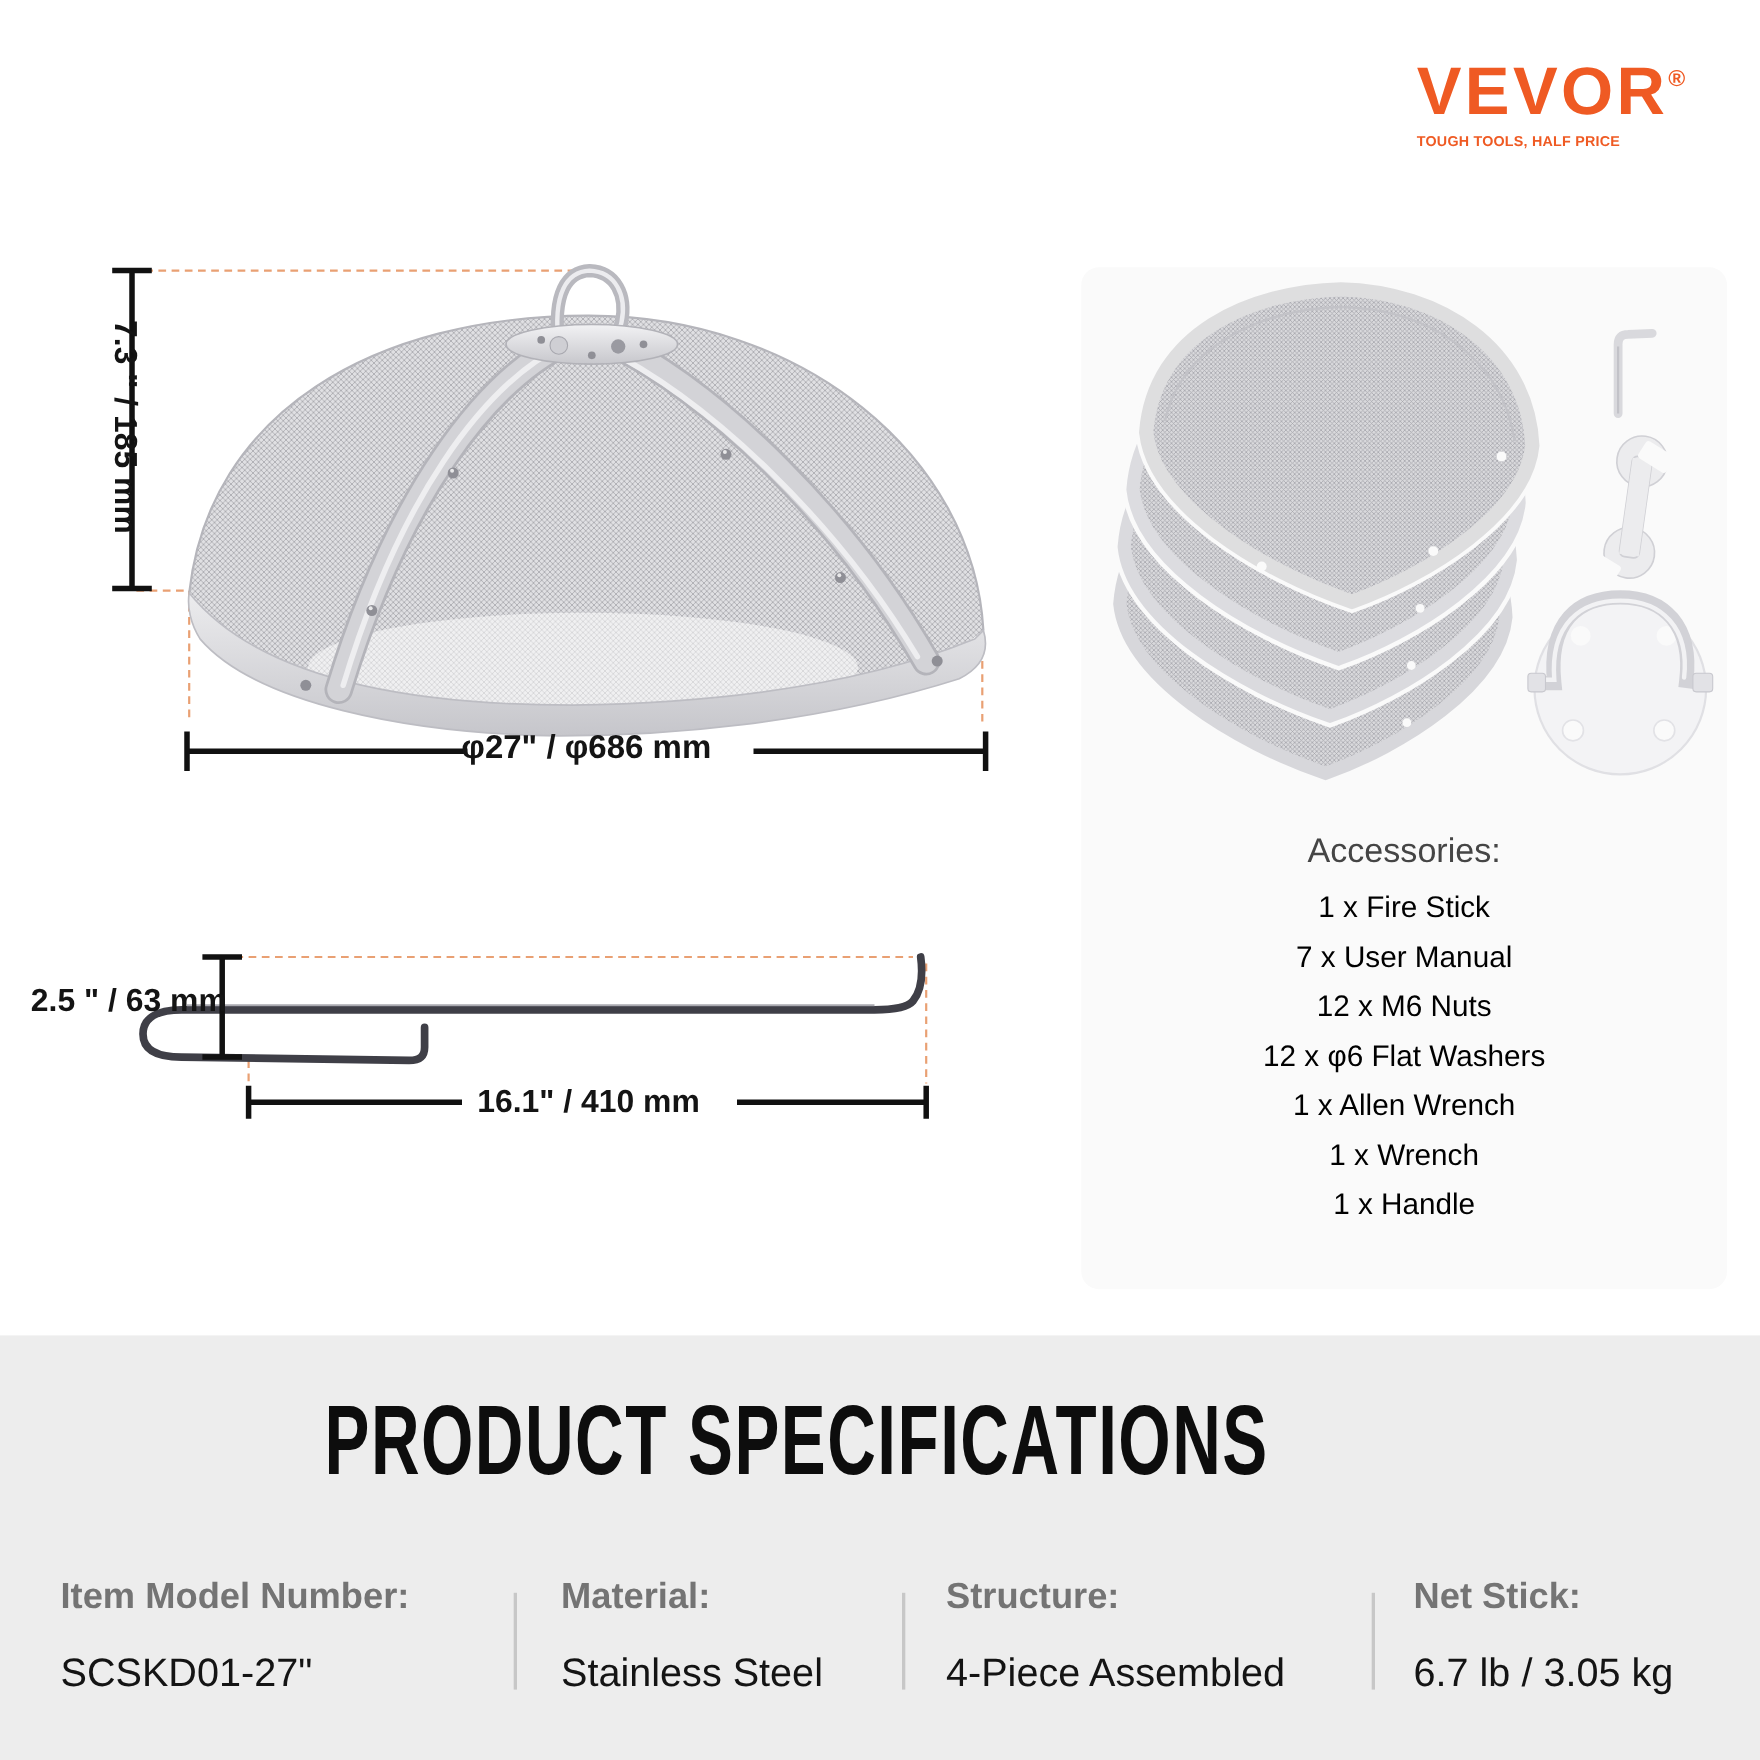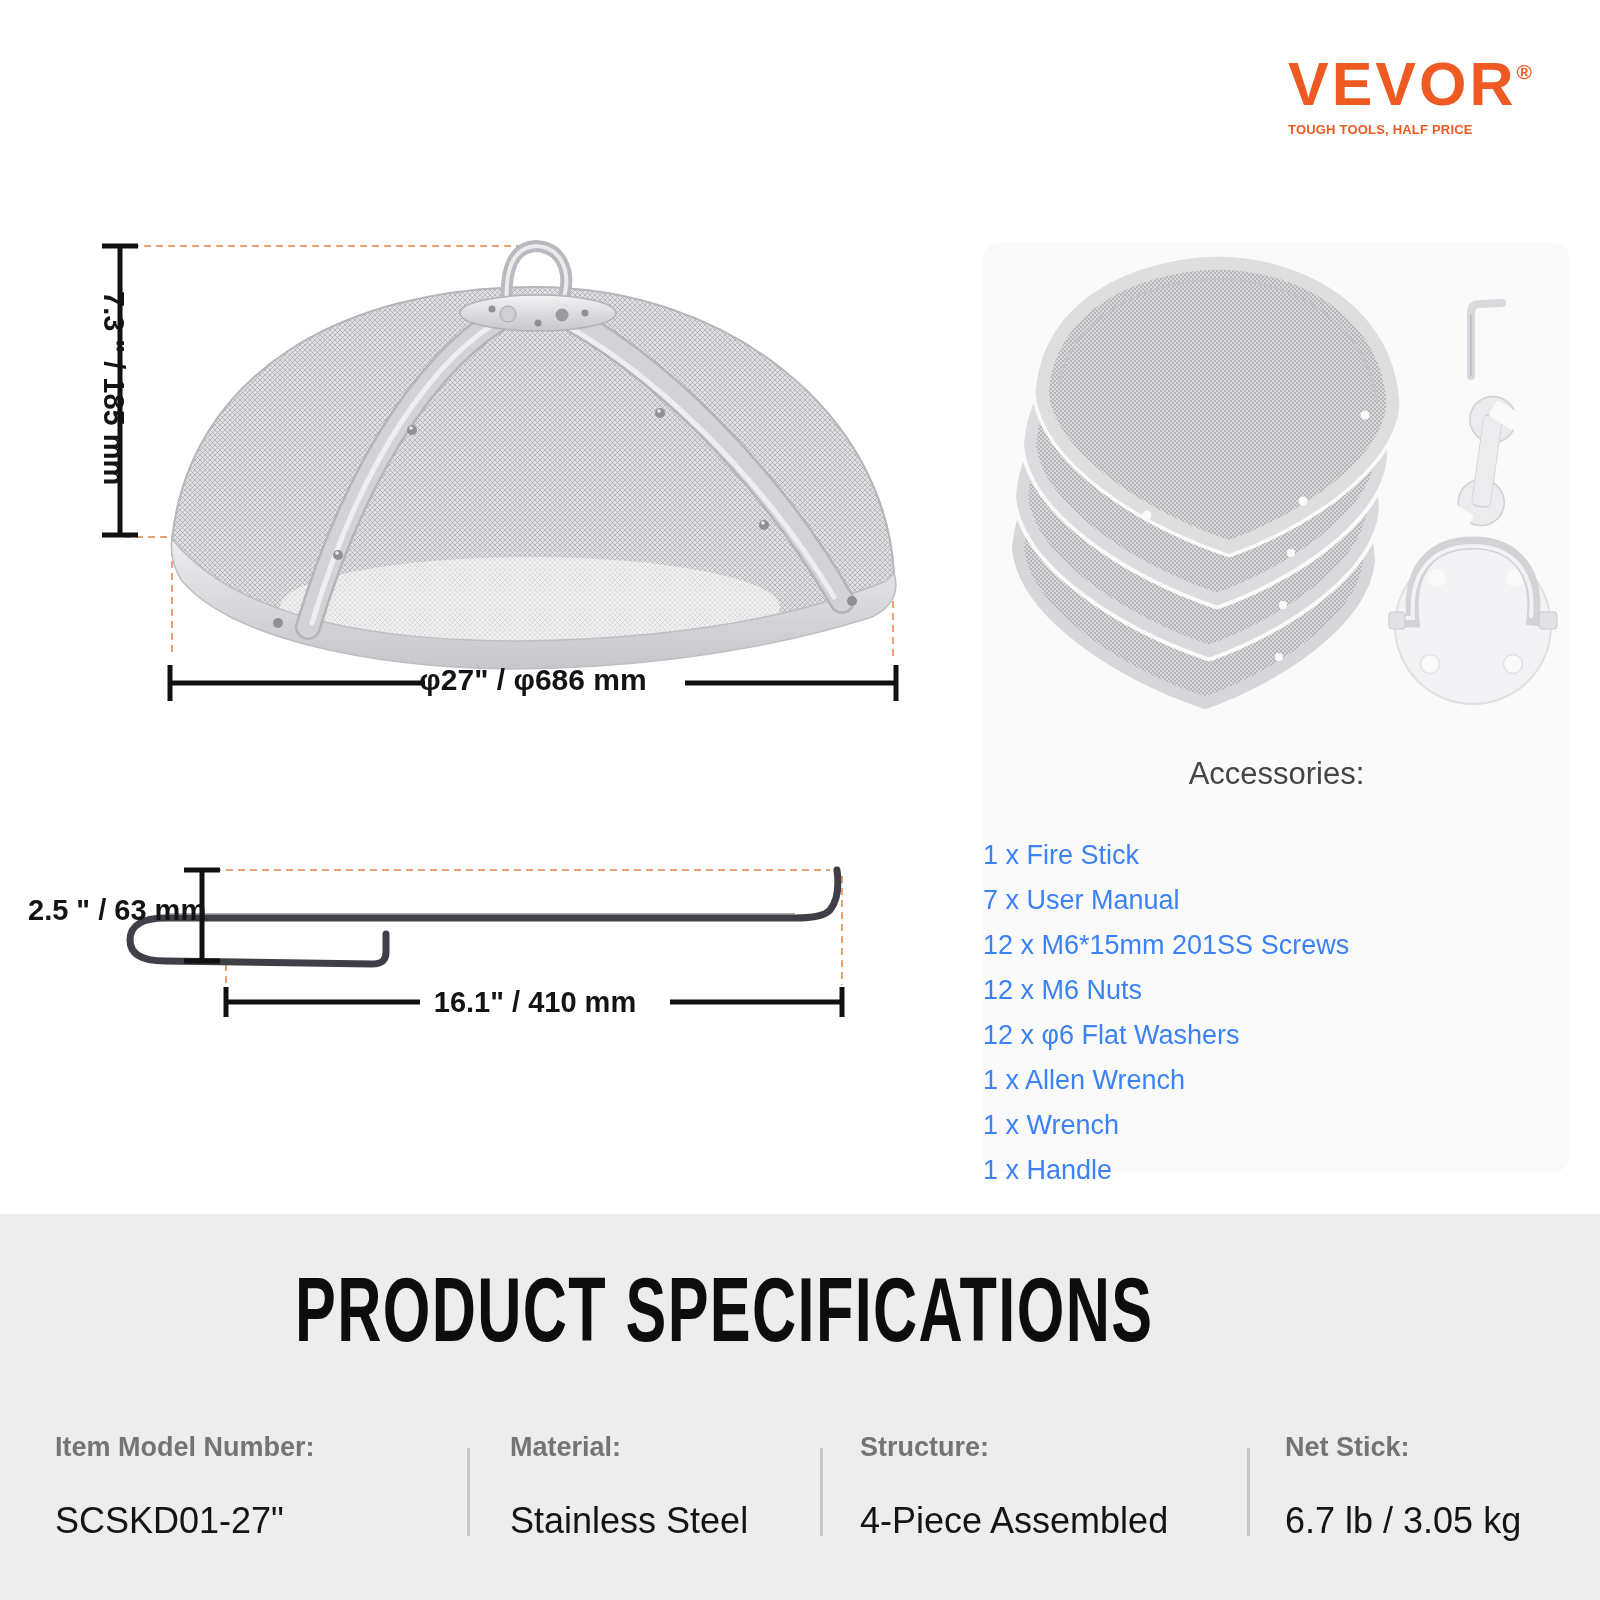--- a/index.html
+++ b/index.html
@@ -19,29 +19,29 @@
   .dim-vert{left:94px;top:252px;height:272px;width:38px;display:flex;align-items:center;justify-content:center;
             writing-mode:vertical-rl;font-size:29px;}
   .dia-label{left:393px;top:663px;width:280px;text-align:center;font-size:30px;}
   .stick-h-label{left:28px;top:893px;width:168px;text-align:right;}
   .stick-l-label{left:395px;top:985px;width:280px;text-align:center;}
 
   
   .panel{position:absolute;left:983px;top:243px;width:587px;height:929px;background:#fafafa;border-radius:16px;}
   .acc-title{position:absolute;left:983px;top:756px;width:587px;text-align:center;
              font-size:31px;font-weight:normal;color:#454545;}
-  .acc-list{position:absolute;left:983px;top:833px;width:587px;
-            font-size:27px;line-height:45px;color:#3b82f6;}
+  .acc-list{position:absolute;left:983px;top:803px;width:587px;text-align:center;
+            font-size:27px;line-height:45px;color:#000000;}
 
   
   .spec-band{position:absolute;left:0;top:1214px;width:1600px;height:386px;background:#ededed;}
   .spec-title{position:absolute;left:0;top:1264px;width:1449px;text-align:center;
               font-size:90px;line-height:92px;font-weight:bold;color:#0d0d0d;}
   .spec-title-inner{display:inline-block;transform:scaleX(0.68);transform-origin:center;letter-spacing:2px;white-space:nowrap;}
-  .spec-label{position:absolute;font-size:27px;font-weight:bold;color:#747474;white-space:nowrap;}
+  .spec-label{position:absolute;font-size:33px;font-weight:bold;color:#747474;white-space:nowrap;}
   .spec-value{position:absolute;font-size:36px;color:#141414;white-space:nowrap;}
   .spec-divider{position:absolute;top:1448px;width:3px;height:88px;background:#c7c7c7;}
 </style>
 </head>
 <body>
 
 <div class="page">
 
   <div class="brand">
     <div class="brand-name"><span>VEVOR</span><span class="brand-reg">®</span></div>
@@ -211,21 +211,20 @@
       <rect x="556" y="369" width="18" height="17" rx="3" fill="#e2e2e6" stroke="#c8c8ce" stroke-width="1"></rect>
       <circle cx="447" cy="421" r="9.5" fill="#fafafa" stroke="#e2e2e6" stroke-width="1.5"></circle>
       <circle cx="530" cy="421" r="9.5" fill="#fafafa" stroke="#e2e2e6" stroke-width="1.5"></circle>
     </g>
   </svg>
 
   <div class="acc-title">Accessories:</div>
   <div class="acc-list">
     <div>1 x Fire Stick</div>
     <div>7 x User Manual</div>
-    <div>12 x M6*15mm 201SS Screws</div>
     <div>12 x M6 Nuts</div>
     <div>12 x φ6 Flat Washers</div>
     <div>1 x Allen Wrench</div>
     <div>1 x Wrench</div>
     <div>1 x Handle</div>
   </div>
 
   <div class="spec-band"></div>
   <div class="spec-title">
     <span class="spec-title-inner">PRODUCT SPECIFICATIONS</span>

